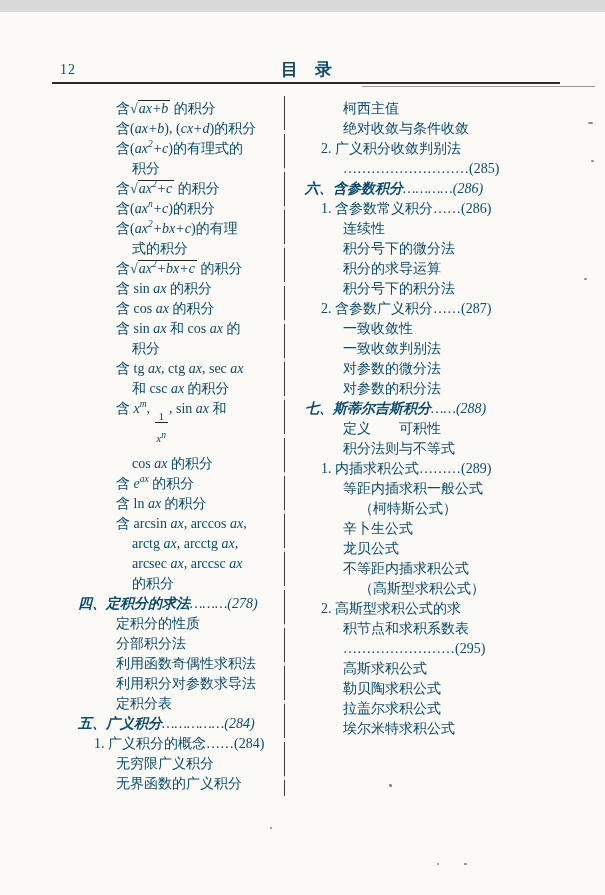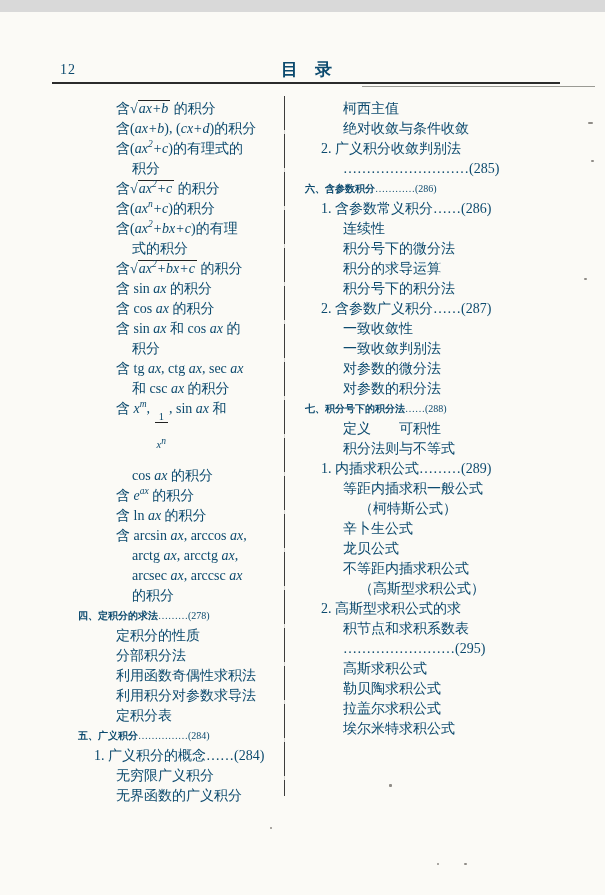--- a/index.html
+++ b/index.html
@@ -34,33 +34,33 @@
     position:absolute;left:284px;top:84px;width:1px;height:700px;
     background:repeating-linear-gradient(to bottom,#3c3c3c 0 34px,rgba(60,60,60,.18) 34px 38px);
   }
   
   .col{position:absolute;top:87px;}
   #col-left{left:78px;width:204px;}
   #col-right{left:305px;width:268px;}
   .line{
     line-height:20px;font-size:14px;white-space:nowrap;
   }
-  .line.sec{font-size:10px;line-height:20px;}
+  .line.sec{font-size:14px;line-height:20px;font-style:italic;}
   .line.num{padding-left:16px;}
   .line.sub{padding-left:38px;}
   .line.cont{padding-left:54px;}
   .bld{font-weight:bold;}
   .m{font-style:italic;}
   sup.m{font-size:9.5px;font-style:italic;line-height:0;}
   .sq .rad{border-top:1.4px solid #222;padding:0 2px 0 1px;}
   .frac{
     display:inline-flex;flex-direction:column;align-items:center;
     vertical-align:-7px;line-height:1.05;font-size:10.5px;margin:0 1px;
   }
-  .frac .fd{border-top:1px solid #222;padding:16px 2px;text-align:center;}
+  .frac .fd{border-top:1px solid #222;padding:10px 2px;text-align:center;}
   
   .speck{position:absolute;background:#55524c;opacity:.65;border-radius:1px;}
   .sp1{left:588px;top:110px;width:5px;height:2px;}
   .sp2{left:591px;top:148px;width:3px;height:2px;}
   .sp3{left:584px;top:266px;width:3px;height:2px;}
   .sp4{left:389px;top:772px;width:3px;height:3px;}
   .sp5{left:270px;top:815px;width:2px;height:2px;}
   .sp6{left:437px;top:851px;width:2px;height:2px;}
   .sp7{left:464px;top:851px;width:3px;height:2px;}
 </style>
@@ -121,21 +121,21 @@
       <div class="line num"><span>1. 含参数常义积分……(286)</span></div>
       <div class="line sub"><span>连续性</span></div>
       <div class="line sub"><span>积分号下的微分法</span></div>
       <div class="line sub"><span>积分的求导运算</span></div>
       <div class="line sub"><span>积分号下的积分法</span></div>
       <div class="line num"><span>2. 含参数广义积分……(287)</span></div>
       <div class="line sub"><span>一致收敛性</span></div>
       <div class="line sub"><span>一致收敛判别法</span></div>
       <div class="line sub"><span>对参数的微分法</span></div>
       <div class="line sub"><span>对参数的积分法</span></div>
-      <div class="line sec"><span class="bld">七、积分号下的积分法</span><span>……(288)</span></div>
+      <div class="line sec"><span class="bld">七、斯蒂尔吉斯积分</span><span>……(288)</span></div>
       <div class="line sub"><span>定义　　可积性</span></div>
       <div class="line sub"><span>积分法则与不等式</span></div>
       <div class="line num"><span>1. 内插求积公式………(289)</span></div>
       <div class="line sub"><span>等距内插求积一般公式</span></div>
       <div class="line cont"><span>（柯特斯公式）</span></div>
       <div class="line sub"><span>辛卜生公式</span></div>
       <div class="line sub"><span>龙贝公式</span></div>
       <div class="line sub"><span>不等距内插求积公式</span></div>
       <div class="line cont"><span>（高斯型求积公式）</span></div>
       <div class="line num"><span>2. 高斯型求积公式的求</span></div>

